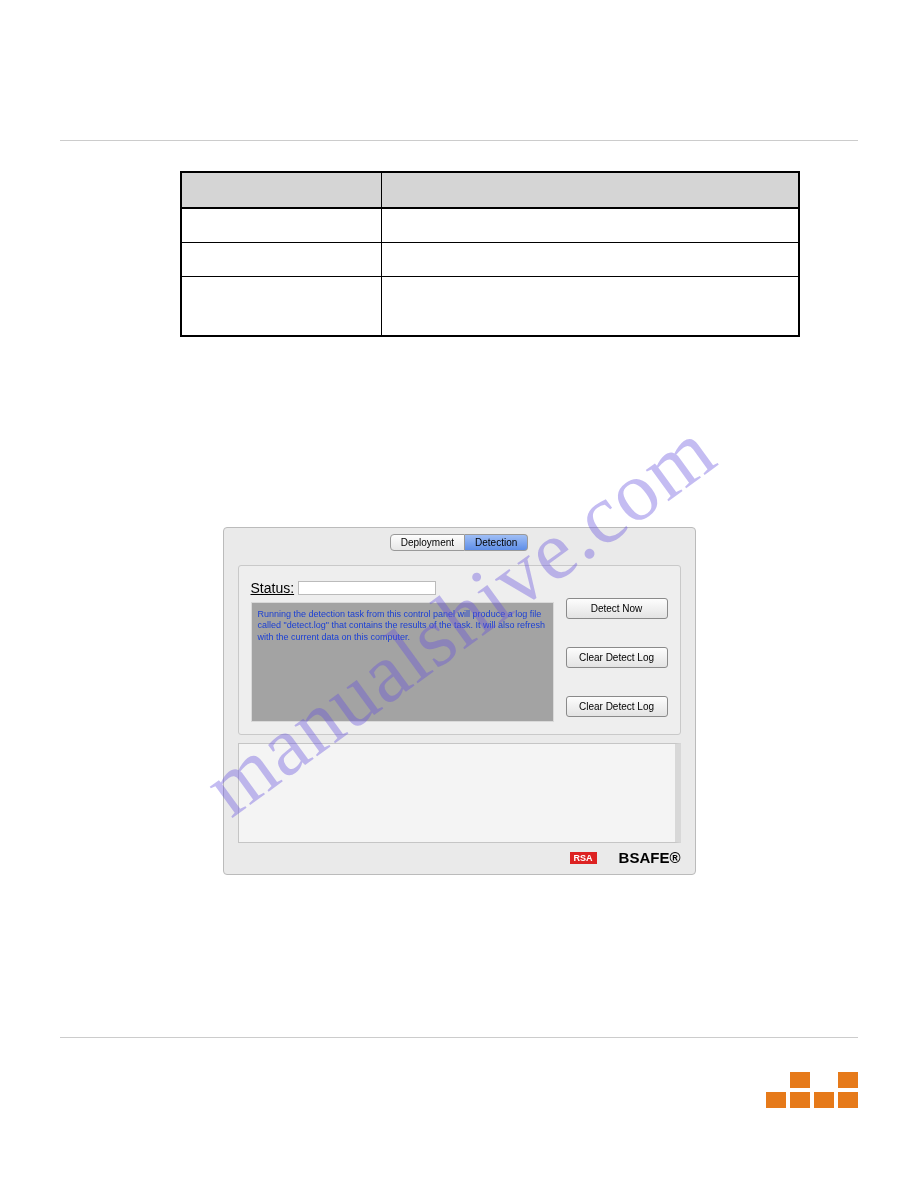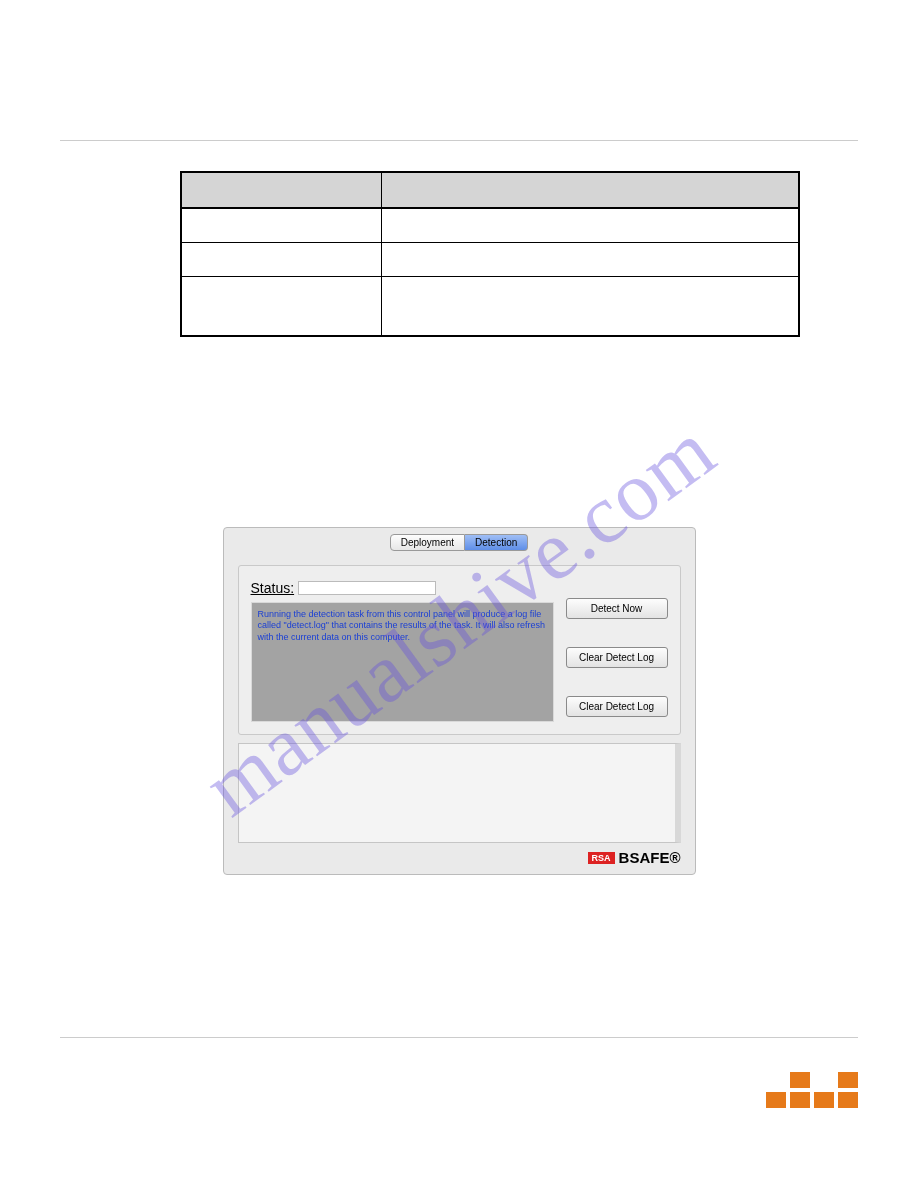--- a/index.html
+++ b/index.html
@@ -132,21 +132,21 @@
     background: #f4f4f4;
     border: 1px solid #c5c5c5;
     border-right-width: 6px;
     border-right-color: #d8d8d8;
   }
   .logo-row {
     display: flex;
     justify-content: flex-end;
     padding: 6px 14px 0 14px;
     align-items: center;
-    gap: 4px;
+    gap: 22px;
   }
   .rsa-badge {
     background: #d22;
     color: #fff;
     font-size: 9px;
     font-weight: bold;
     padding: 1px 4px;
   }
   .bsafe {
     font-size: 15px;

